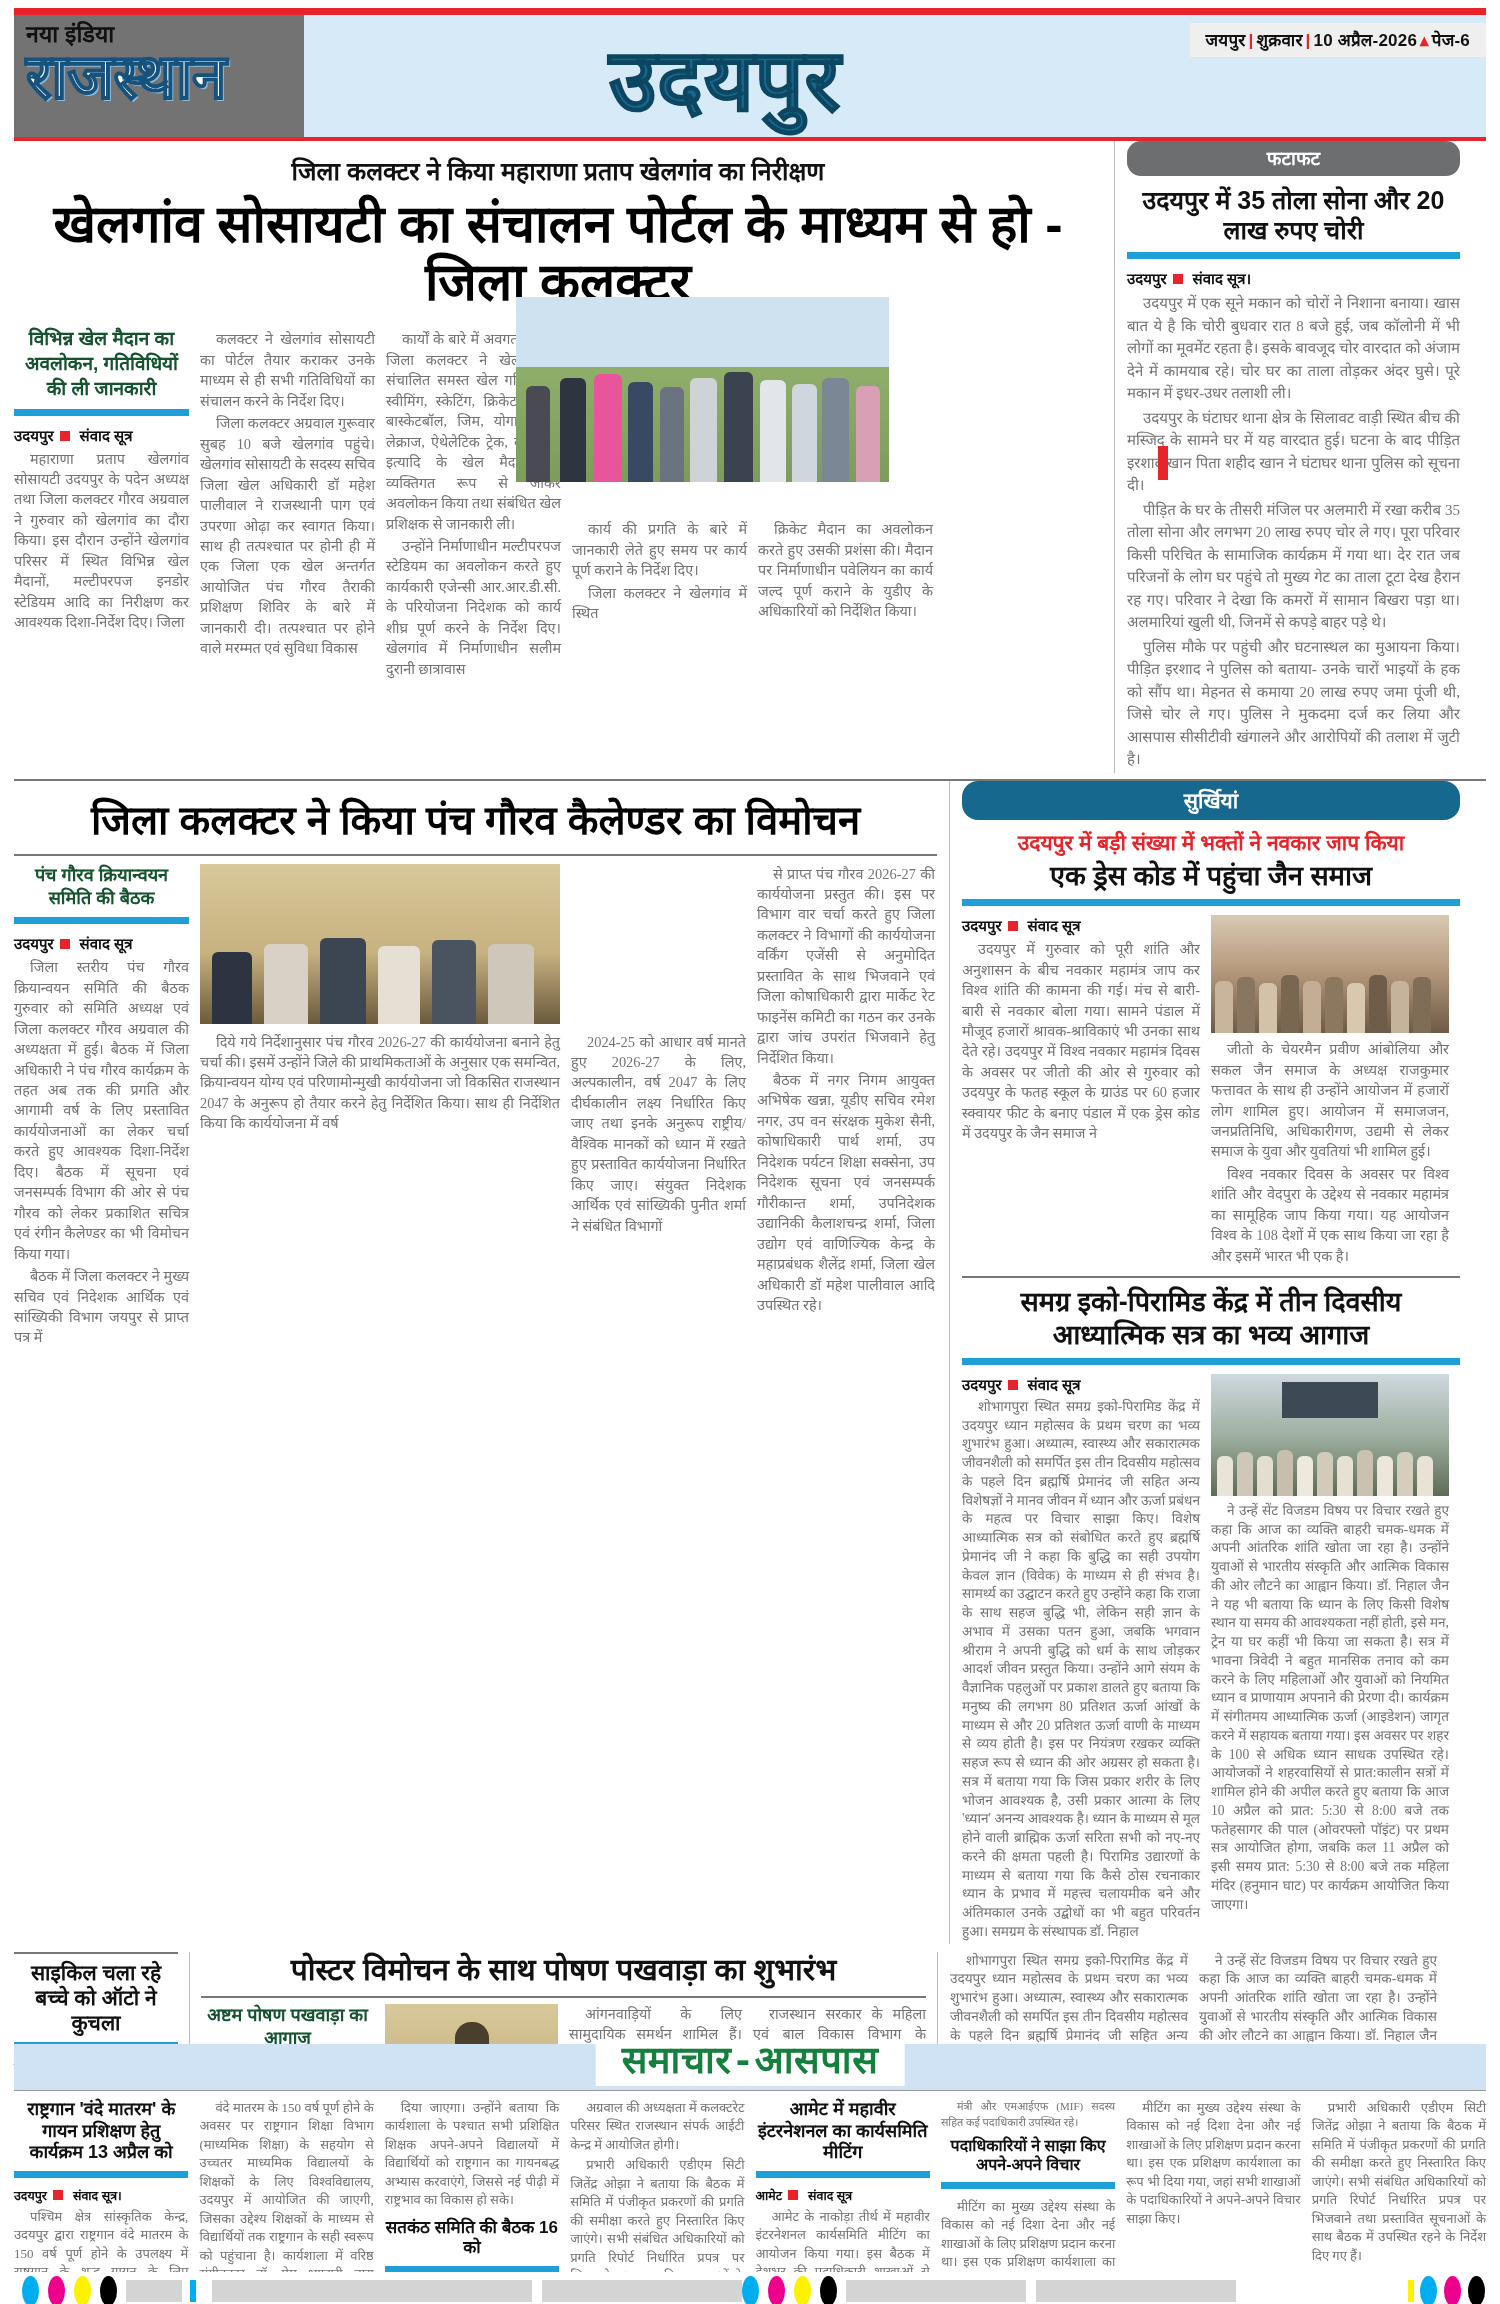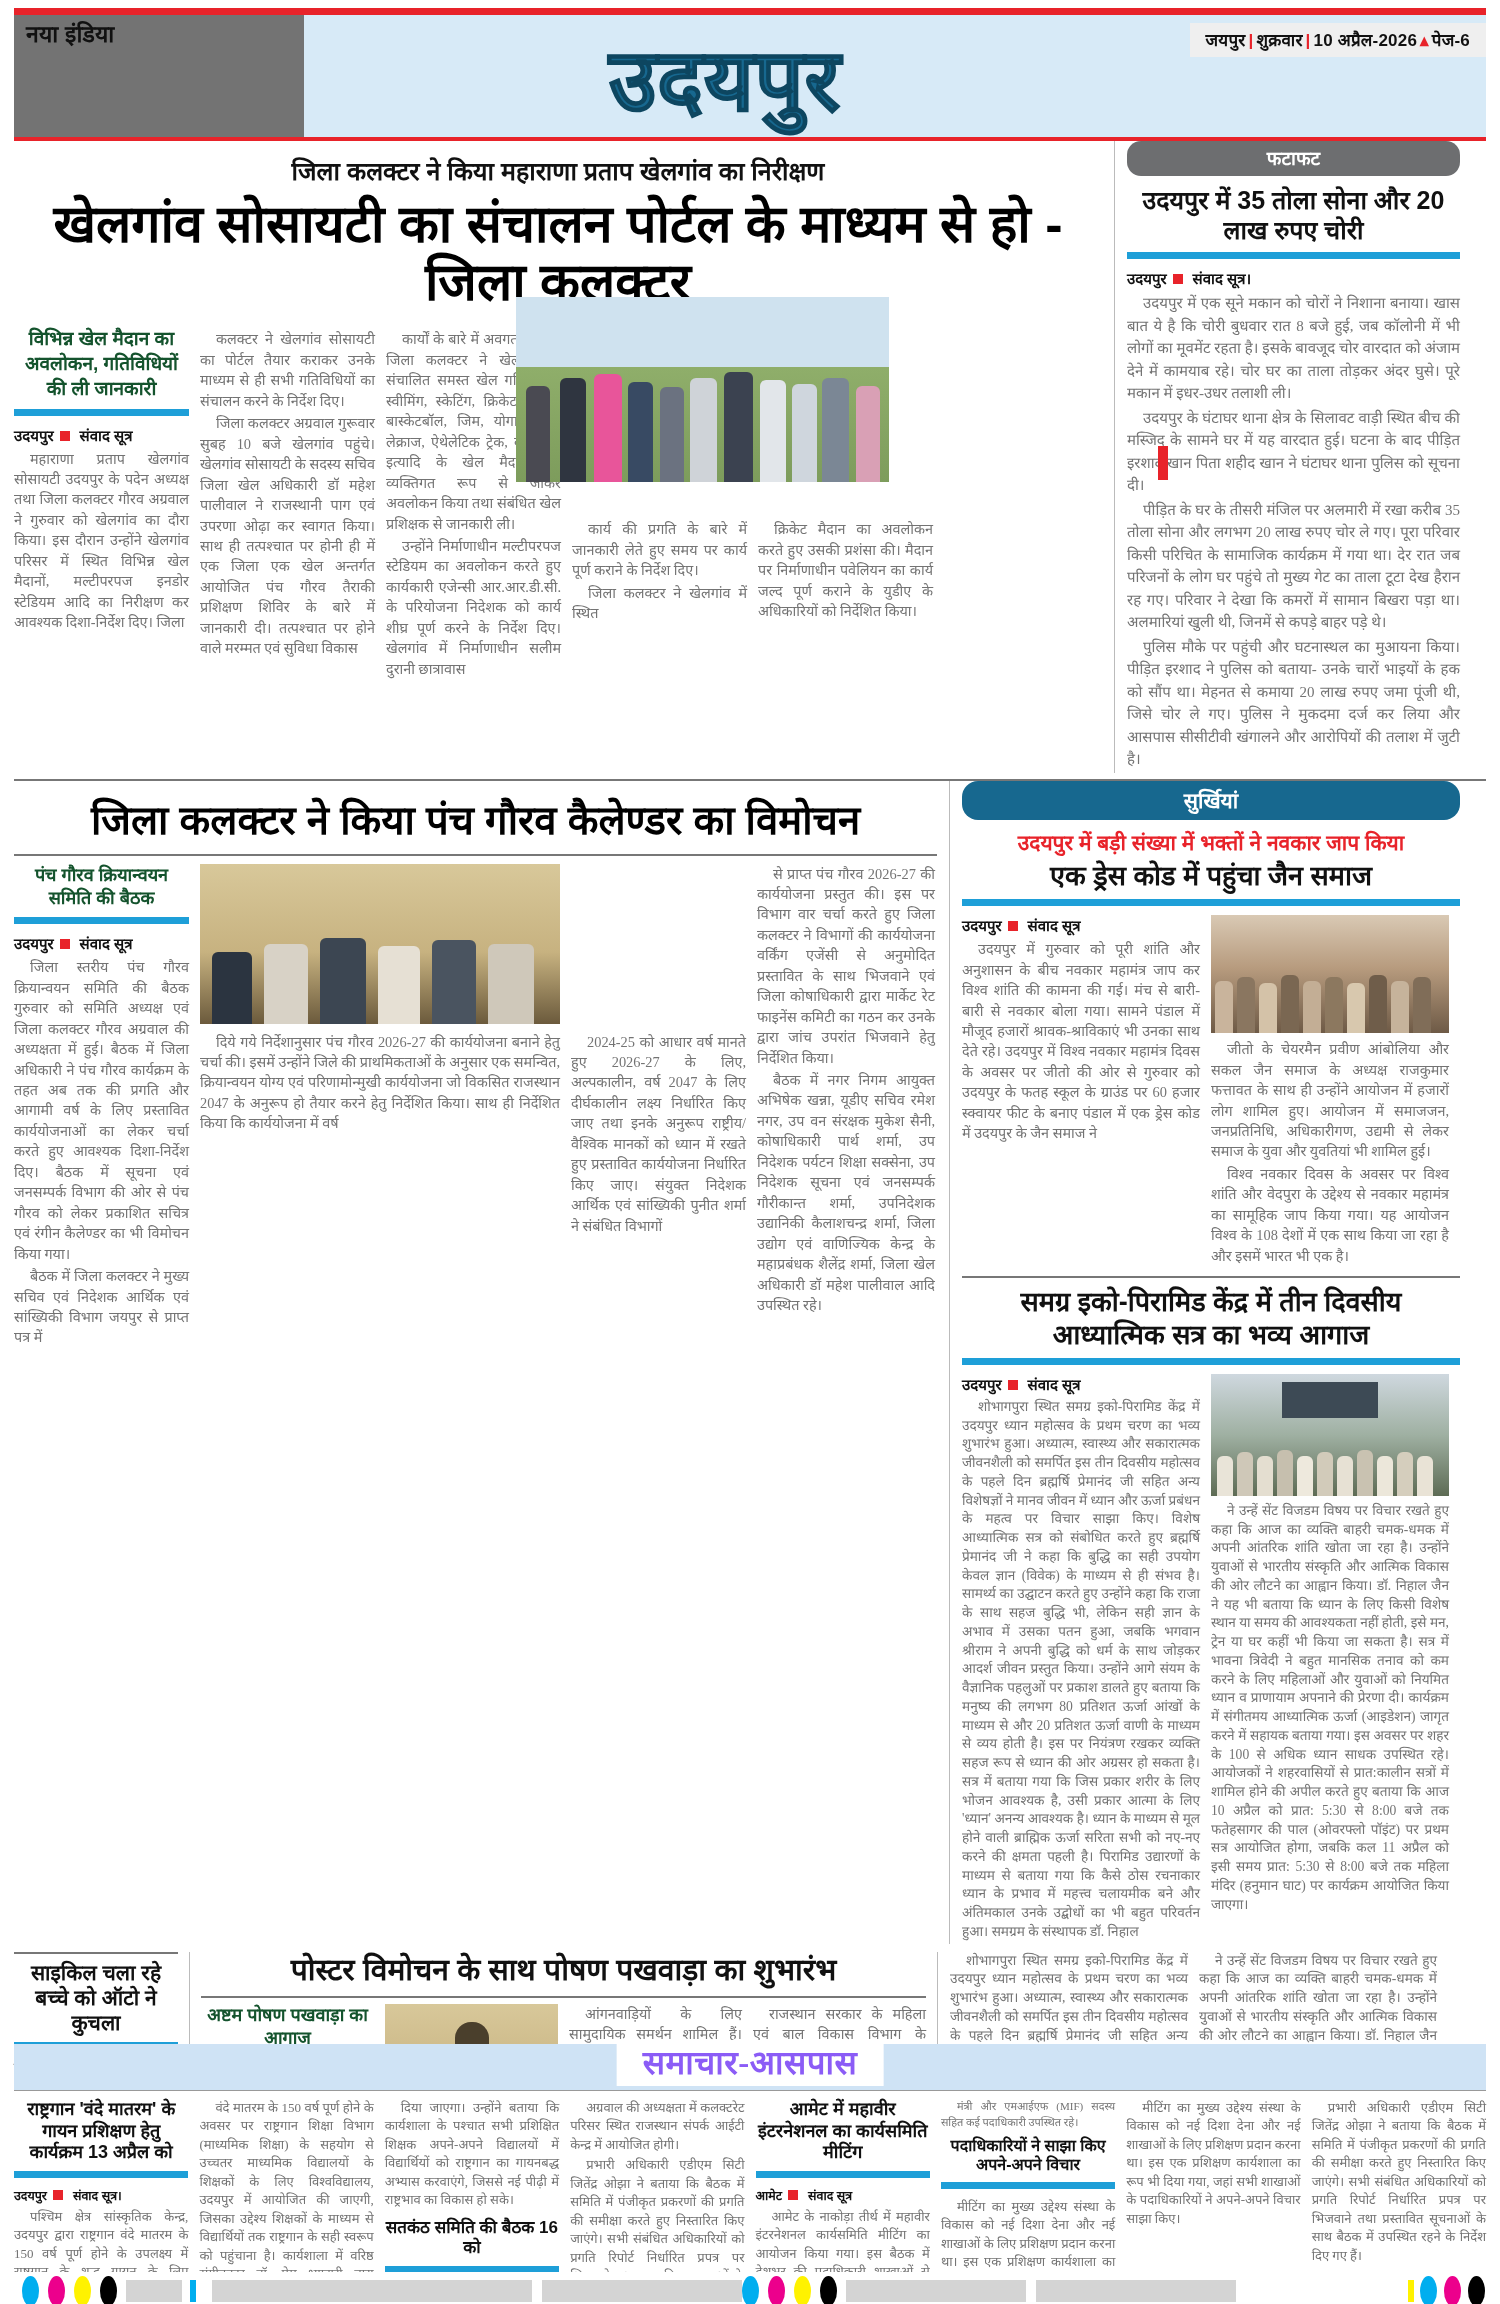--- a/index.html
+++ b/index.html
@@ -118,22 +118,22 @@
   
   .section-band {
     background: #cfe3f5;
     height: 46px;
     position: relative;
   }
   .band-title {
     position: absolute; left: 50%; transform: translateX(-50%);
     top: -4px;
     background: #fff; padding: 0 26px;
-    font-family: Liberation Serif, serif;
-    font-weight: bold; font-size: 33px; color: #8b5cf6;
+    font-family: Liberation Mono, monospace;
+    font-weight: bold; font-size: 38px; color: #15803d;
     letter-spacing: .5px;
     line-height: 46px;
   }
 
   .pill {
     background: #6d6e70; color: #fff; text-align: center;
     font-family: "Liberation Sans", sans-serif;
     font-weight: bold; font-size: 19px;
     border-radius: 14px; padding: 4px 0 5px 0;
   }
@@ -166,20 +166,21 @@
 
   <div class="top-rule"></div>
 
   <div class="dateline">
     <span>जयपुर</span><span class="sep">|</span><span>शुक्रवार</span><span class="sep">|</span><span>10 अप्रैल-2026</span><span class="sep">▴</span><span>पेज-6</span>
   </div>
 
   <div class="masthead">
     <div class="mh-left">
       <div class="mh-kicker">नया इंडिया</div>
+      <div class="mh-brand">राजस्थान</div>
     </div>
     <div class="mh-mid">
       <div class="mh-city">उदयपुर</div>
     </div>
     <div class="mh-right"></div>
   </div>
   <div class="mh-underline"></div>
 
   <div style="display:flex; margin:0 14px;">
 

